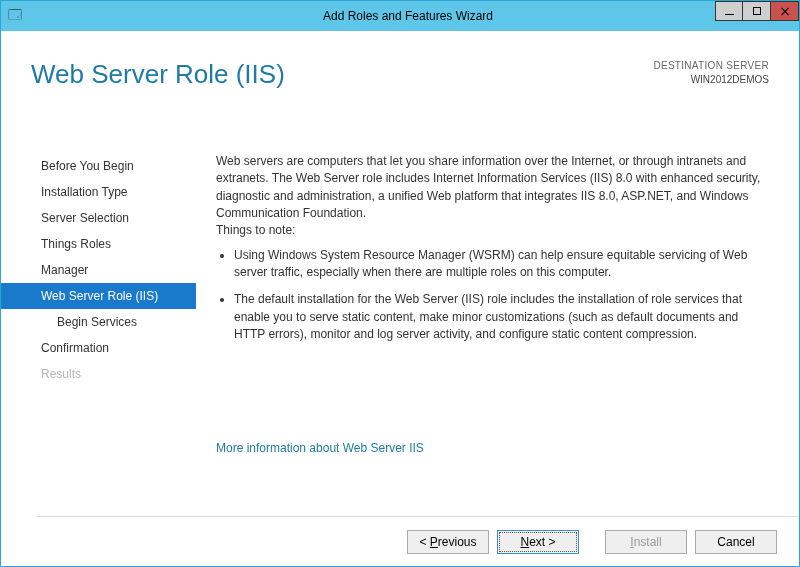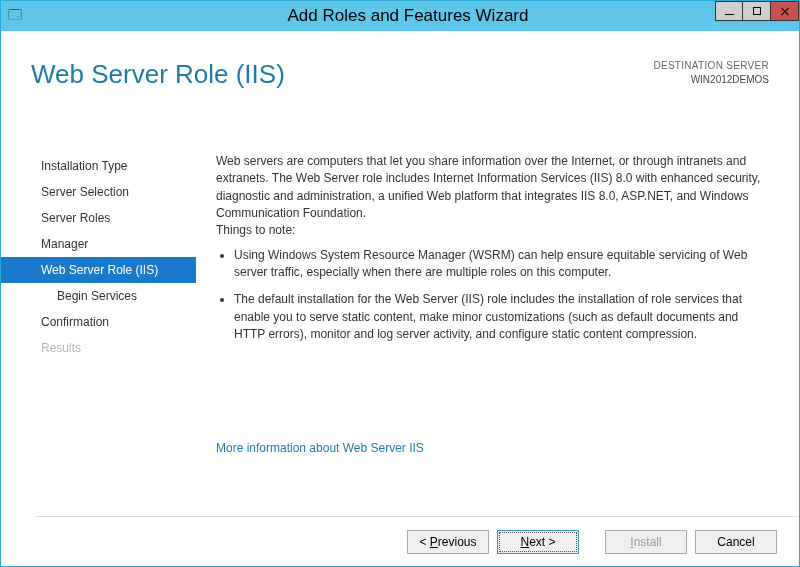--- a/index.html
+++ b/index.html
@@ -1,20 +1,20 @@
 <!DOCTYPE html>
 <html><head>
 <meta charset="utf-8">
 <style>
 * { box-sizing: border-box; margin: 0; padding: 0; font-family: "Segoe UI", Arial, sans-serif; }
 body { background: #fff; width: 800px; height: 567px; overflow: hidden; }
 .window { width: 800px; height: 567px; border: 1px solid #2ba7d6; display: flex; flex-direction: column; }
 .titlebar { height: 30px; background: #5ec6e8; display: flex; align-items: center; position: relative; }
 .titlebar .icon { width: 28px; text-align: center; font-size: 13px; color: #333; }
-.titlebar .title { position: absolute; left: 16px; right: 0; text-align: center; font-size: 17px; color: #000; pointer-events: none; }
+.titlebar .title { position: absolute; left: 16px; right: 0; text-align: center; font-size: 12px; color: #000; pointer-events: none; }
 .win-controls { margin-left: auto; display: flex; height: 20px; margin-top: -10px; }
 .win-btn { width: 28px; height: 20px; border: 1px solid #333; display: flex; align-items: center; justify-content: center; font-size: 11px; cursor: pointer; position: relative; }
 .win-min { background: #cfcfcf; }
 .win-max { background: #cfcfcf; border-left: none; }
 .win-close { background: #c9524f; border-left: none; }
 .win-close::before, .win-close::after { content: ""; position: absolute; width: 10px; height: 1px; background: #000; }
 .win-close::before { transform: rotate(45deg); }
 .win-close::after { transform: rotate(-45deg); }
 .win-min span { position: relative; top: 3px; border-top: 1px solid #000; width: 9px; display: inline-block; }
 .win-max span { width: 8px; height: 8px; border: 1px solid #000; display: inline-block; }
@@ -65,23 +65,24 @@
     <div class="header">
       <div class="page-title">Web Server Role (IIS)</div>
       <div class="dest">
         <div class="dlabel">DESTINATION SERVER</div>
         <div class="dname">WIN2012DEMOS</div>
       </div>
     </div>
 
     <div class="body">
       <div class="nav" id="nav">
+          <div class="nav-item">Before You Begin</div>
           <div class="nav-item">Installation Type</div>
           <div class="nav-item">Server Selection</div>
-          <div class="nav-item">Server Roles</div>
+          <div class="nav-item">Things Roles</div>
           <div class="nav-item">Manager</div>
           <div class="nav-item selected">Web Server Role (IIS)</div>
           <div class="nav-item sub">Begin Services</div>
           <div class="nav-item">Confirmation</div>
           <div class="nav-item disabled">Results</div>
         </div>
       <div class="main">
         <div class="para">Web servers are computers that let you share information over the Internet, or through intranets and extranets. The Web Server role includes Internet Information Services (IIS) 8.0 with enhanced security, diagnostic and administration, a unified Web platform that integrates IIS 8.0, ASP.NET, and Windows Communication Foundation.</div>
         <div class="notes-title">Things to note:</div>
         <ul class="bullets" id="bullets">

